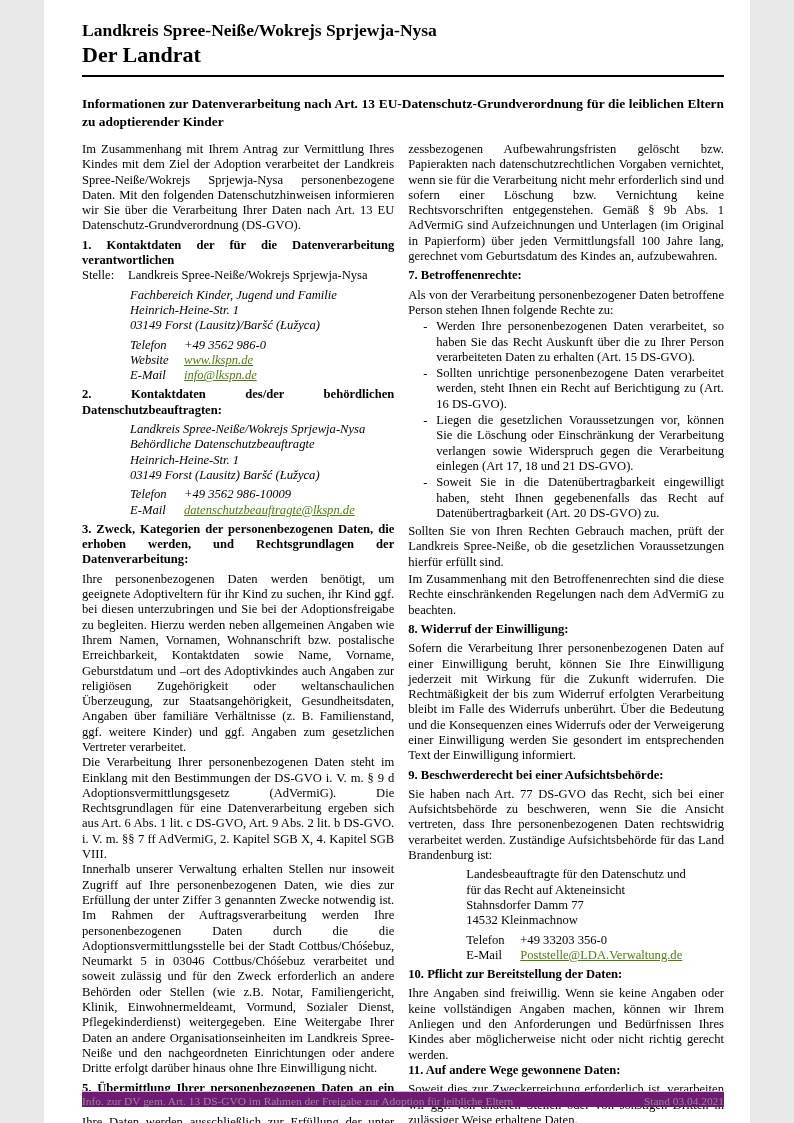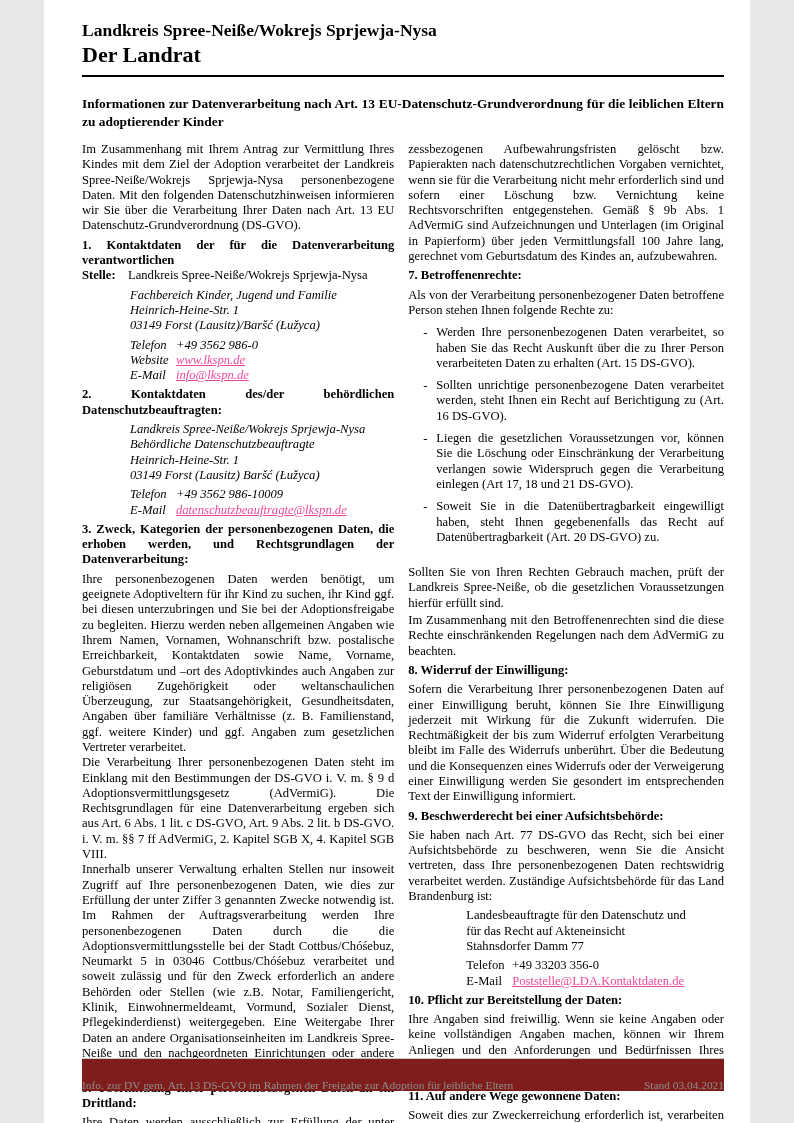--- a/index.html
+++ b/index.html
@@ -13,35 +13,35 @@
   .role { font-size:22px; font-weight:bold; margin-top:1px; }
   .header-rule { border-top:2px solid #000; margin-top:7px; }
   .doc-title { font-size:13.4px; font-weight:bold; line-height:17.5px; margin-top:18px; text-align:justify; }
   .columns { display:flex; gap:14px; margin-top:12px; }
   .col { font-size:12.6px; line-height:15.3px; text-align:justify; }
   .col-left  { width:356px; }
   .col-right { width:360px; }
   .para { margin:0; }
   .heading { font-weight:bold; margin-top:4px; margin-bottom:4px; }
   .heading.tight { margin-top:0; }
-  .h-label { display:inline-block; min-width:46px; font-weight:bold; }
+  .h-label { display:inline-block; min-width:46px; font-weight:normal; }
   .h-inline { font-weight:normal; }
   .address { margin-left:48px; text-align:left;font-style:italic; }
   .address-r { margin-left:58px; text-align:left; }
   .contact-block { margin-top:4px; }
-  .contact-row { display:flex; text-align:left; }
+  .contact-row { display:flex; text-align:left;gap:8px; }
   .contact-label { width:46px; flex:none; }
-  a.link { color:#ec4899; text-decoration:underline; cursor:pointer;text-align:center; }
-  .bullet { position:relative; padding-left:28px; margin-top:7px; }
+  a.link { color:#4d7c0f; text-decoration:underline; cursor:pointer;text-align:center; }
+  .bullet { position:relative; padding-left:28px; margin-top:1px; }
   .bullet::before { content:"-"; position:absolute; left:15px; top:0; }
-  .pgap { margin-top:20px; }
+  .pgap { margin-top:3px; }
   .psmall { margin-top:2px; }
   .footer {
-    position:absolute; left:38px; right:26px; bottom:32px; background:#7f1d1d;
-    border-top:1px solid #c9c9c9; padding-top:20px;
+    position:absolute; left:38px; right:26px; bottom:16px; background:#701a75;
+    border-top:1px solid #c9c9c9; padding-top:3px;
     display:flex; justify-content:space-between;
     font-size:11.4px; color:#8f8f8f; text-align:left;
   }
 </style>
 </head>
 <body>
 
 <div class="page">
 
   <div class="org">Landkreis Spree-Neiße/Wokrejs Sprjewja-Nysa</div>
@@ -126,29 +126,30 @@
 
       <div class="heading">8. Widerruf der Einwilligung:</div>
       <p class="para">Sofern die Verarbeitung Ihrer personenbezogenen Daten auf einer Einwilligung beruht, können Sie Ihre Einwilligung jederzeit mit Wirkung für die Zukunft widerrufen. Die Rechtmäßigkeit der bis zum Widerruf erfolgten Verarbeitung bleibt im Falle des Widerrufs unberührt. Über die Bedeutung und die Konsequenzen eines Widerrufs oder der Verweigerung einer Einwilligung werden Sie gesondert im entsprechenden Text der Einwilligung informiert.</p>
 
       <div class="heading">9. Beschwerderecht bei einer Aufsichtsbehörde:</div>
       <p class="para">Sie haben nach Art. 77 DS-GVO das Recht, sich bei einer Aufsichtsbehörde zu beschweren, wenn Sie die Ansicht vertreten, dass Ihre personenbezogenen Daten rechtswidrig verarbeitet werden. Zuständige Aufsichtsbehörde für das Land Brandenburg ist:</p>
       <div class="address-r contact-block">
         <div>Landesbeauftragte für den Datenschutz und</div>
         <div>für das Recht auf Akteneinsicht</div>
         <div>Stahnsdorfer Damm 77</div>
+        <div>14532 Kleinmachnow</div>
       </div>
       <div class="address-r contact-block">
         <div class="contact-row">
           <span class="contact-label">Telefon</span>
           <span>+49 33203 356-0</span>
         </div>
         <div class="contact-row">
           <span class="contact-label">E-Mail</span>
-          <a class="link">Poststelle@LDA.Kontaktdaten.de</a>
+          <a class="link">Poststelle@LDA.Verwaltung.de</a>
         </div>
       </div>
 
       <div class="heading">10. Pflicht zur Bereitstellung der Daten:</div>
       <p class="para">Ihre Angaben sind freiwillig. Wenn sie keine Angaben oder keine vollständigen Angaben machen, können wir Ihrem Anliegen und den Anforderungen und Bedürfnissen Ihres Kindes aber möglicherweise nicht oder nicht richtig gerecht werden.</p>
 
       <div class="heading tight">11. Auf andere Wege gewonnene Daten:</div>
       <p class="para">Soweit dies zur Zweckerreichung erforderlich ist, verarbeiten wir ggf. von anderen Stellen oder von sonstigen Dritten in zulässiger Weise erhaltene Daten.</p>
       <p class="para pgap">Zudem verarbeiten wir personenbezogene Daten, die wir aus öffentlich zugänglichen Quellen (wie z. B. Presse, Internet) zulässigerweise gewonnen oder erhalten haben, soweit dies erforderlich und eine Verarbeitung dieser Daten nach den gesetzlichen Vorschriften zulässig ist.</p>
 

